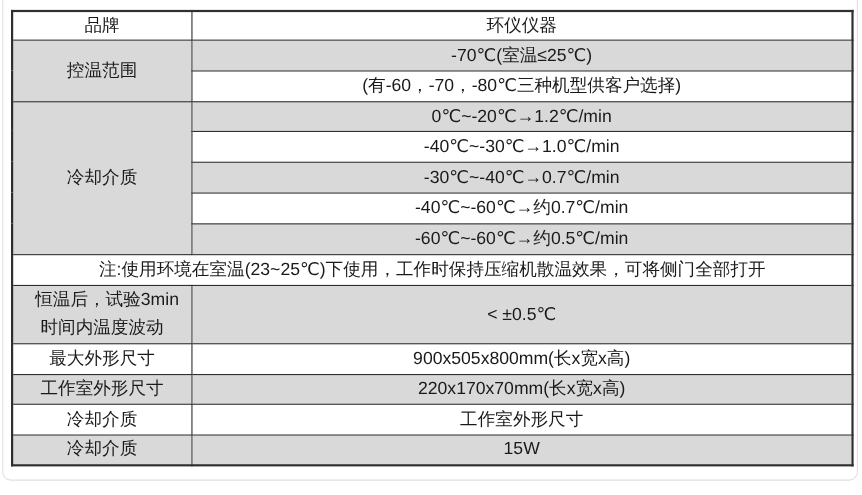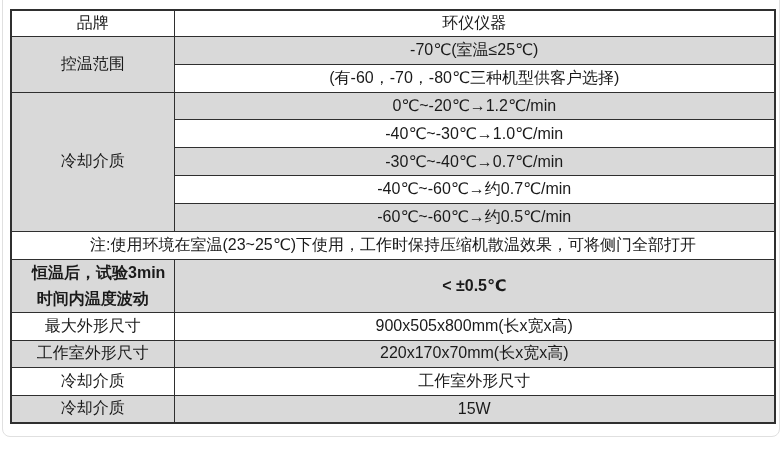--- a/index.html
+++ b/index.html
@@ -48,21 +48,21 @@
     overflow: hidden;
     white-space: nowrap;
   }
   td.shade { background: #d9d9d9; }
   td.plain { background: #ffffff; }
   col.label-col { width: 163px; }
   col.value-col { width: 601px; }
   tr.h26 { height: 26px; }
   tr.h27 { height: 27px; }
   tr.h28 { height: 28px; }
-  tr.h55 { height: 44px; font-weight: bold; }
+  tr.h55 { height: 44px; }
   td.note-cell { white-space: nowrap; }
   .two-line { line-height: 26px; }
 </style>
 </head>
 <body>
 
 <div class="page">
   <div class="card-frame"></div>
 
   <table class="spec">

